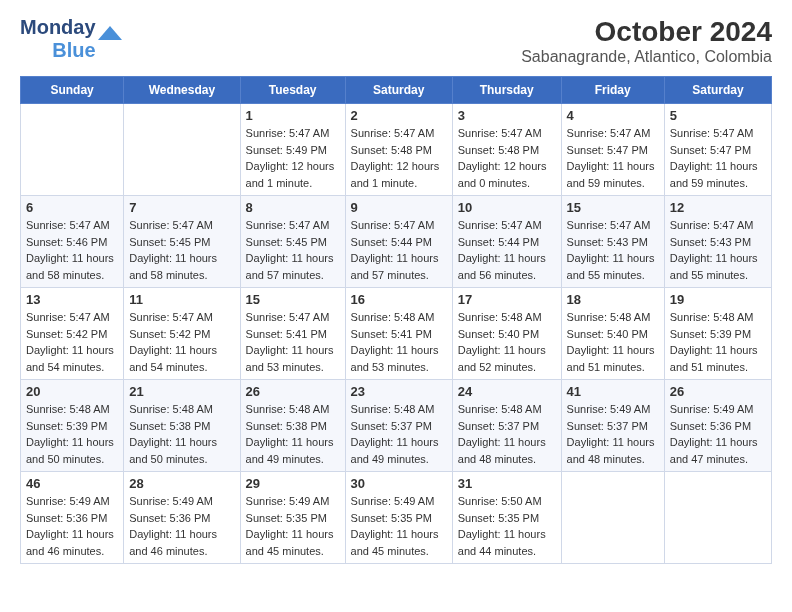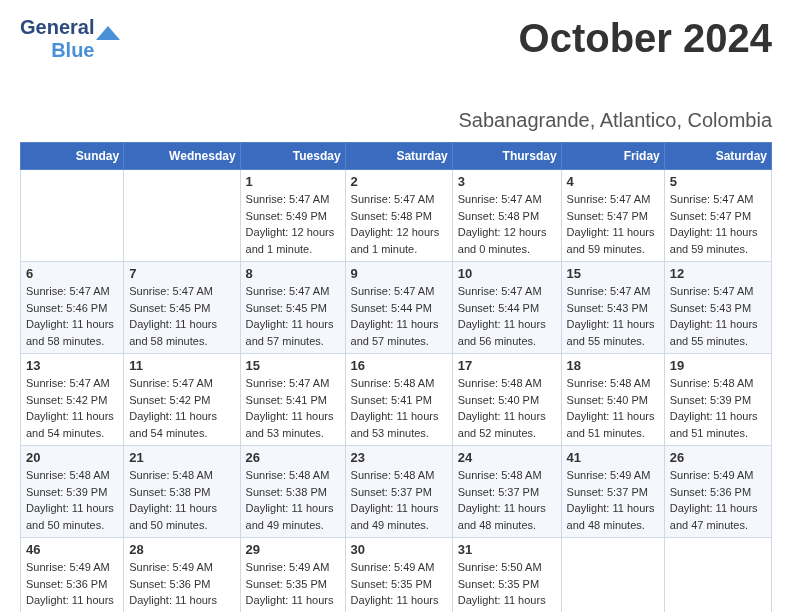--- a/index.html
+++ b/index.html
@@ -20,39 +20,38 @@
       margin-bottom: 10px;
     }
     .logo {
       display: flex;
       align-items: flex-start;
     }
     .title-area {
       text-align: right;
     }
     .month-title {
-      font-size: 40px;
+      font-size: 28px;
       font-weight: bold;
       color: #333;
     }
     .subtitle {
-      font-size: 20px;
+      font-size: 16px;
       color: #555;
-      margin-top: 48px;
     }
     table {
       width: 100%;
       border-collapse: collapse;
       font-size: 11px;
     }
     thead tr th {
       background-color: #3a6bbf;
       color: white;
       padding: 6px 4px;
-      text-align: right;
+      text-align: center;
       font-weight: bold;
       font-size: 12px;
       border: 1px solid #5580cc;
     }
     tbody tr {
       vertical-align: top;
     }
     tbody tr td {
       border: 1px solid #d0d8e8;
       padding: 4px 5px;
@@ -77,21 +76,21 @@
     }
   </style>
 </head>
 <body>
 
 <div class="page">
   <div class="header-area">
     <div class="logo">
     <div style="display:flex;align-items:center;gap:0;">
       <div style="line-height:1.15;">
-        <div style="font-size:20px;font-weight:bold;color:#2c4a7c;">General</div>
+        <div style="font-size:20px;font-weight:bold;color:#2c4a7c;">Monday</div>
         <div style="font-size:20px;font-weight:bold;color:#4a90d9;text-align:right;">Blue</div>
       </div>
       <svg width="24" height="24" viewBox="0 0 24 14" style="margin-left:2px;margin-top:-12px;">
         <polygon points="0,14 24,14 12,0" fill="#4a90d9"></polygon>
       </svg>
     </div>
   </div>
     <div class="title-area">
       <div class="month-title">October 2024</div>
       <div class="subtitle">Sabanagrande, Atlantico, Colombia</div>

